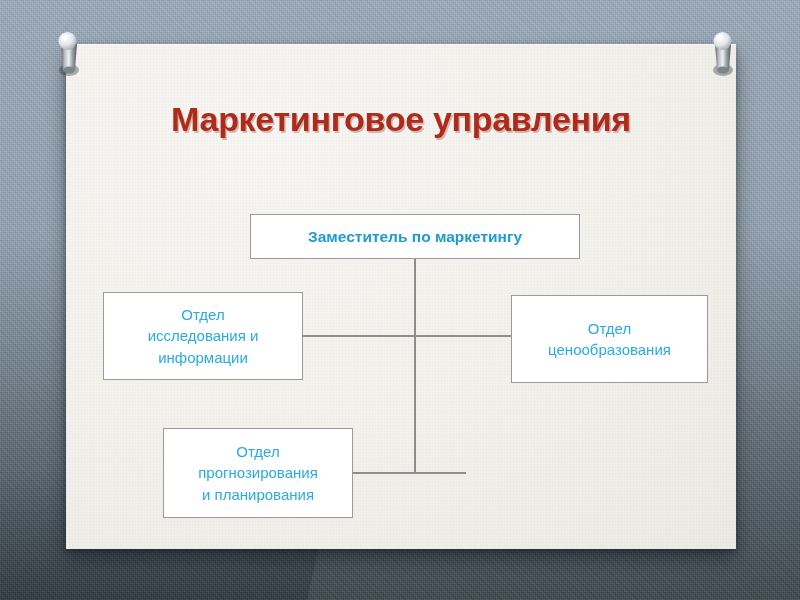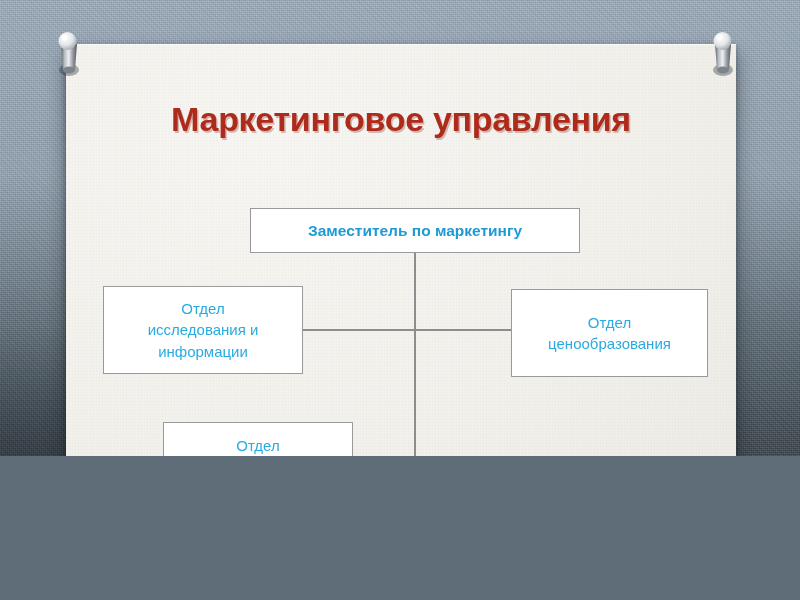--- a/index.html
+++ b/index.html
@@ -11,21 +11,21 @@
     height: 600px;
     overflow: hidden;
     font-family: "Liberation Sans", sans-serif;
     background: #5f6d78;
   }
 
   
   #slide {
     position: relative;
     width: 800px;
-    height: 456px;
+    height: 600px;
     overflow: hidden;
     background:
       linear-gradient(to bottom,
         rgba(255,255,255,0.10) 0%,
         rgba(255,255,255,0.04) 42%,
         rgba(0,0,0,0.00) 62%,
         rgba(0,0,0,0.22) 100%),
       linear-gradient(to bottom, #93a4b4 0%, #8fa0b0 38%, #6b7a86 66%, #49565f 100%);
     text-decoration: underline;
   }
@@ -107,21 +107,21 @@
     color: #ae2b1c;
     letter-spacing: -0.3px;
     text-shadow: 1.5px 1.5px 0 rgba(120,28,18,0.28);
     white-space: nowrap;
   }
 
   
   #diagram {
     position: absolute;
     left: 0;
-    top: 0;
+    top: 6px;
     width: 670px;
     height: 505px;
   }
   .conn {
     position: absolute;
     background: #8d8d8d;
   }
   .node {
     position: absolute;
     box-sizing: border-box;

